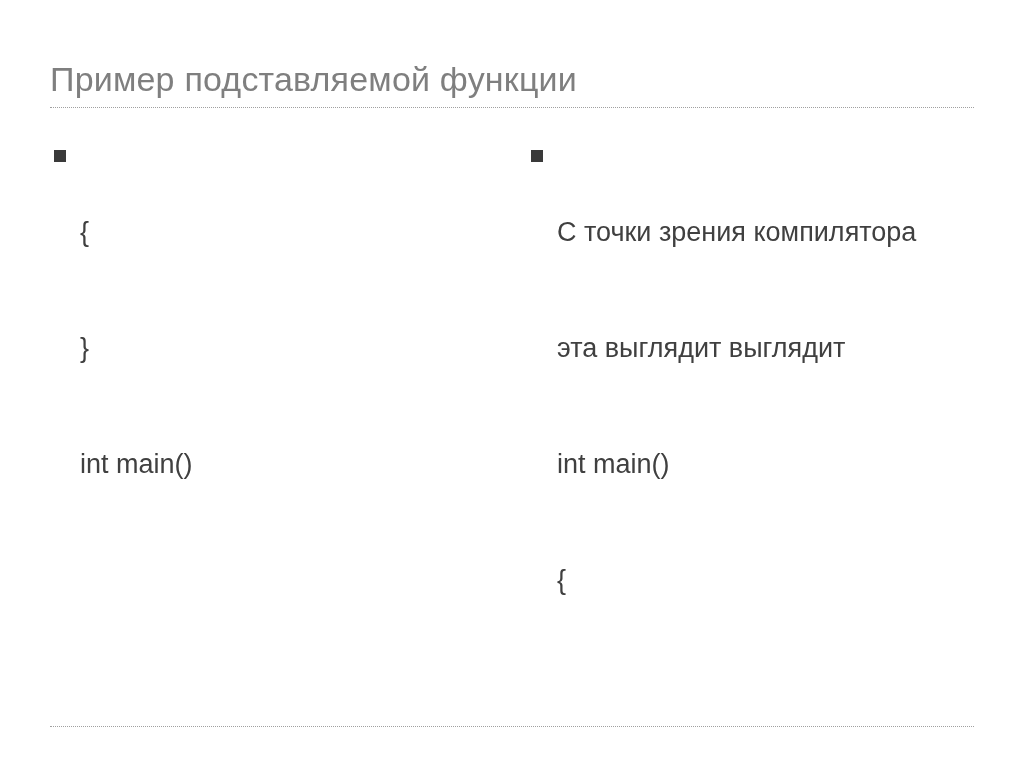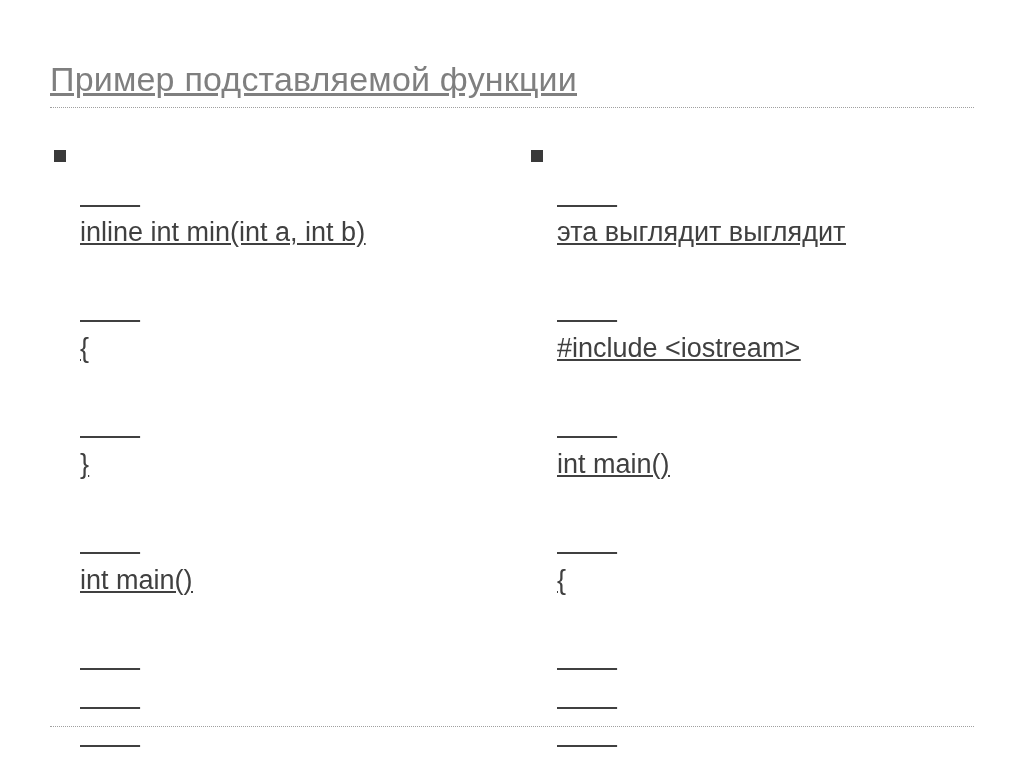--- a/index.html
+++ b/index.html
@@ -1,15 +1,15 @@
 <!DOCTYPE html>
 <html><head>
 <meta charset="utf-8">
 <style>
-  * { margin: 0; padding: 0; box-sizing: border-box; text-decoration: underline; }
+  * { margin: 0; padding: 0; box-sizing: border-box; }
   body {
     width: 1024px;
     height: 767px;
     background: #ffffff;
     font-family: "Segoe UI", "Helvetica Neue", Arial, sans-serif;
     padding: 60px 50px 40px 50px;
     position: relative;
     color: #404040;
   }
   .title {
@@ -64,40 +64,39 @@
 
 <h1 class="title">Пример подставляемой функции</h1>
 <hr class="divider">
 
 <div class="cols">
 
   <div class="col">
     <div class="bullet-row">
       <div class="bullet"></div>
       <div class="codeblock">
-        <span class="ind">inline int min(int a, int b)</span>
         <span class="ind">{</span>
         <span class="ind">}</span>
         <span class="ind">int main()</span>
         
         
         
         
         
         
       </div>
     </div>
   </div>
 
   <div class="col">
     <div class="bullet-row">
       <div class="bullet"></div>
       <div class="codeblock">
+        <span class="ind">С точки зрения компилятора</span>
         <span class="ind">эта выглядит выглядит</span>
-        <span class="ind">#include &lt;iostream&gt;</span>
         <span class="ind">int main()</span>
         <span class="ind">{</span>
         
         
         
         
         
         
       </div>
     </div>

